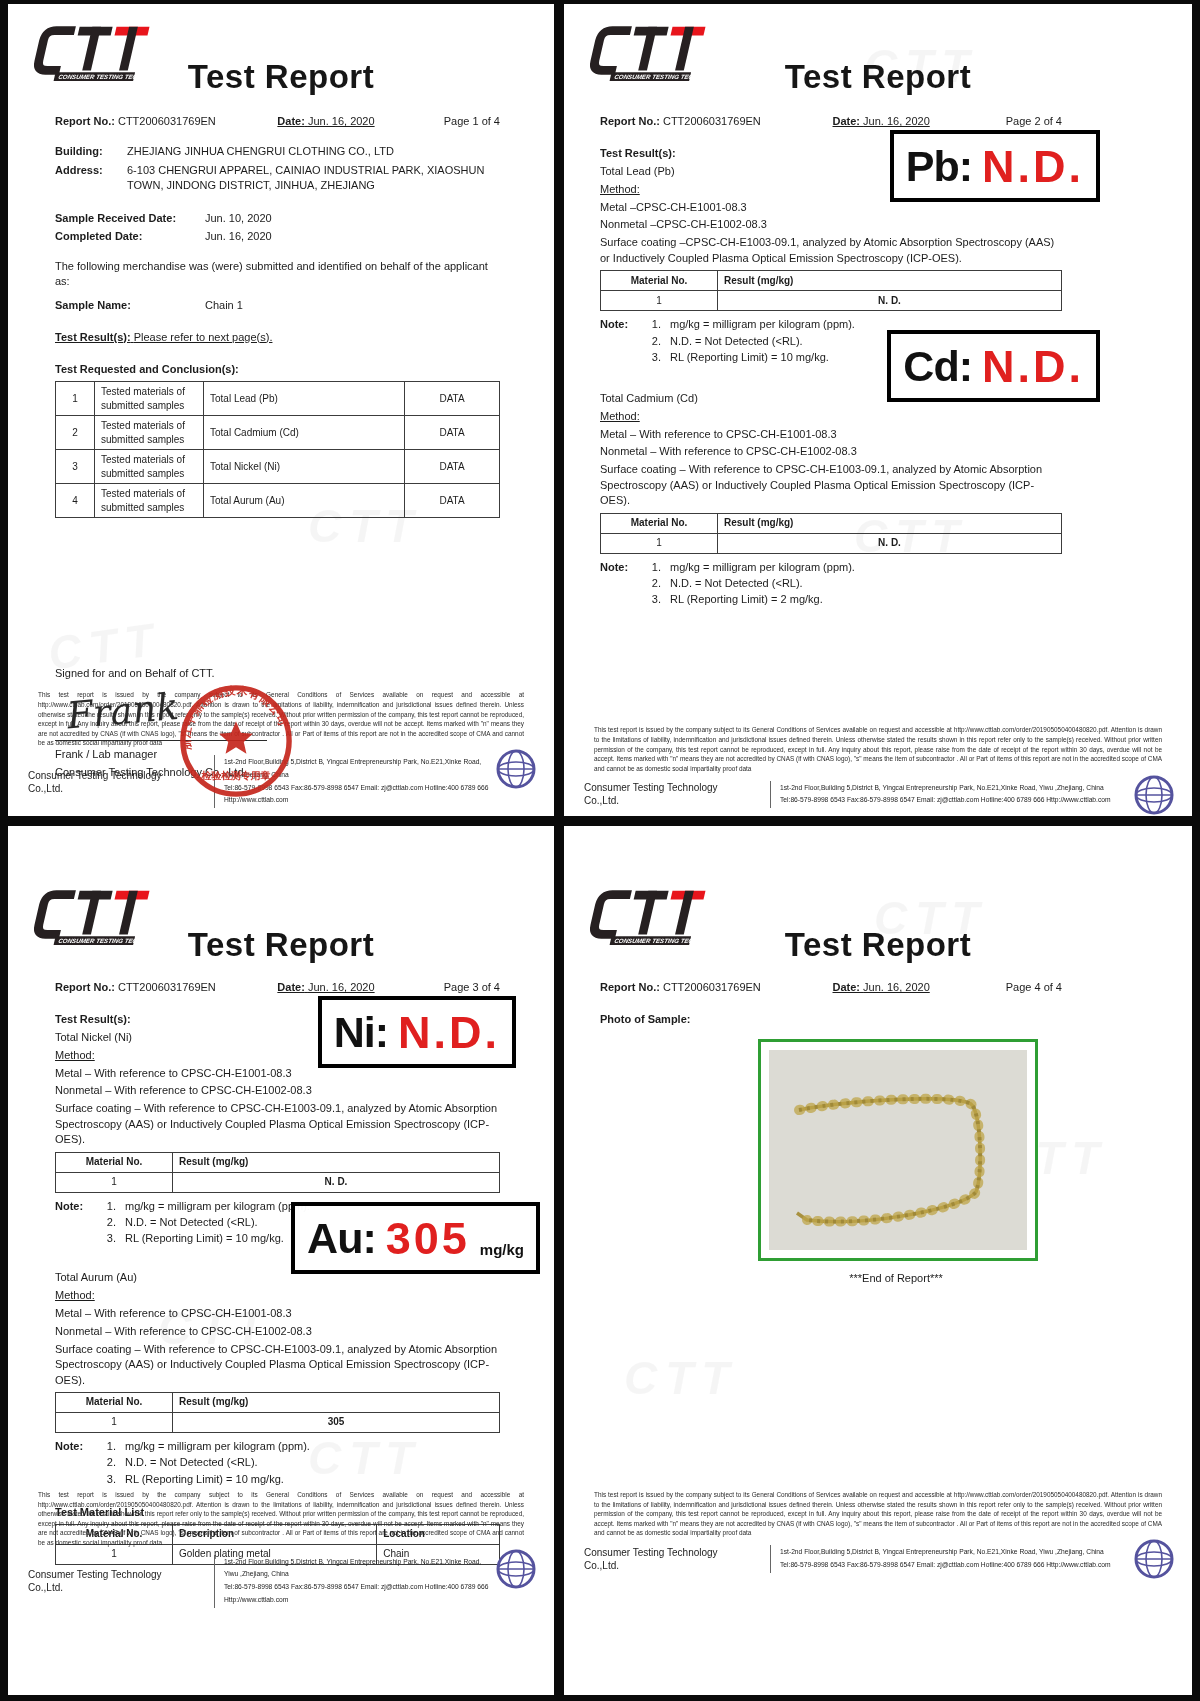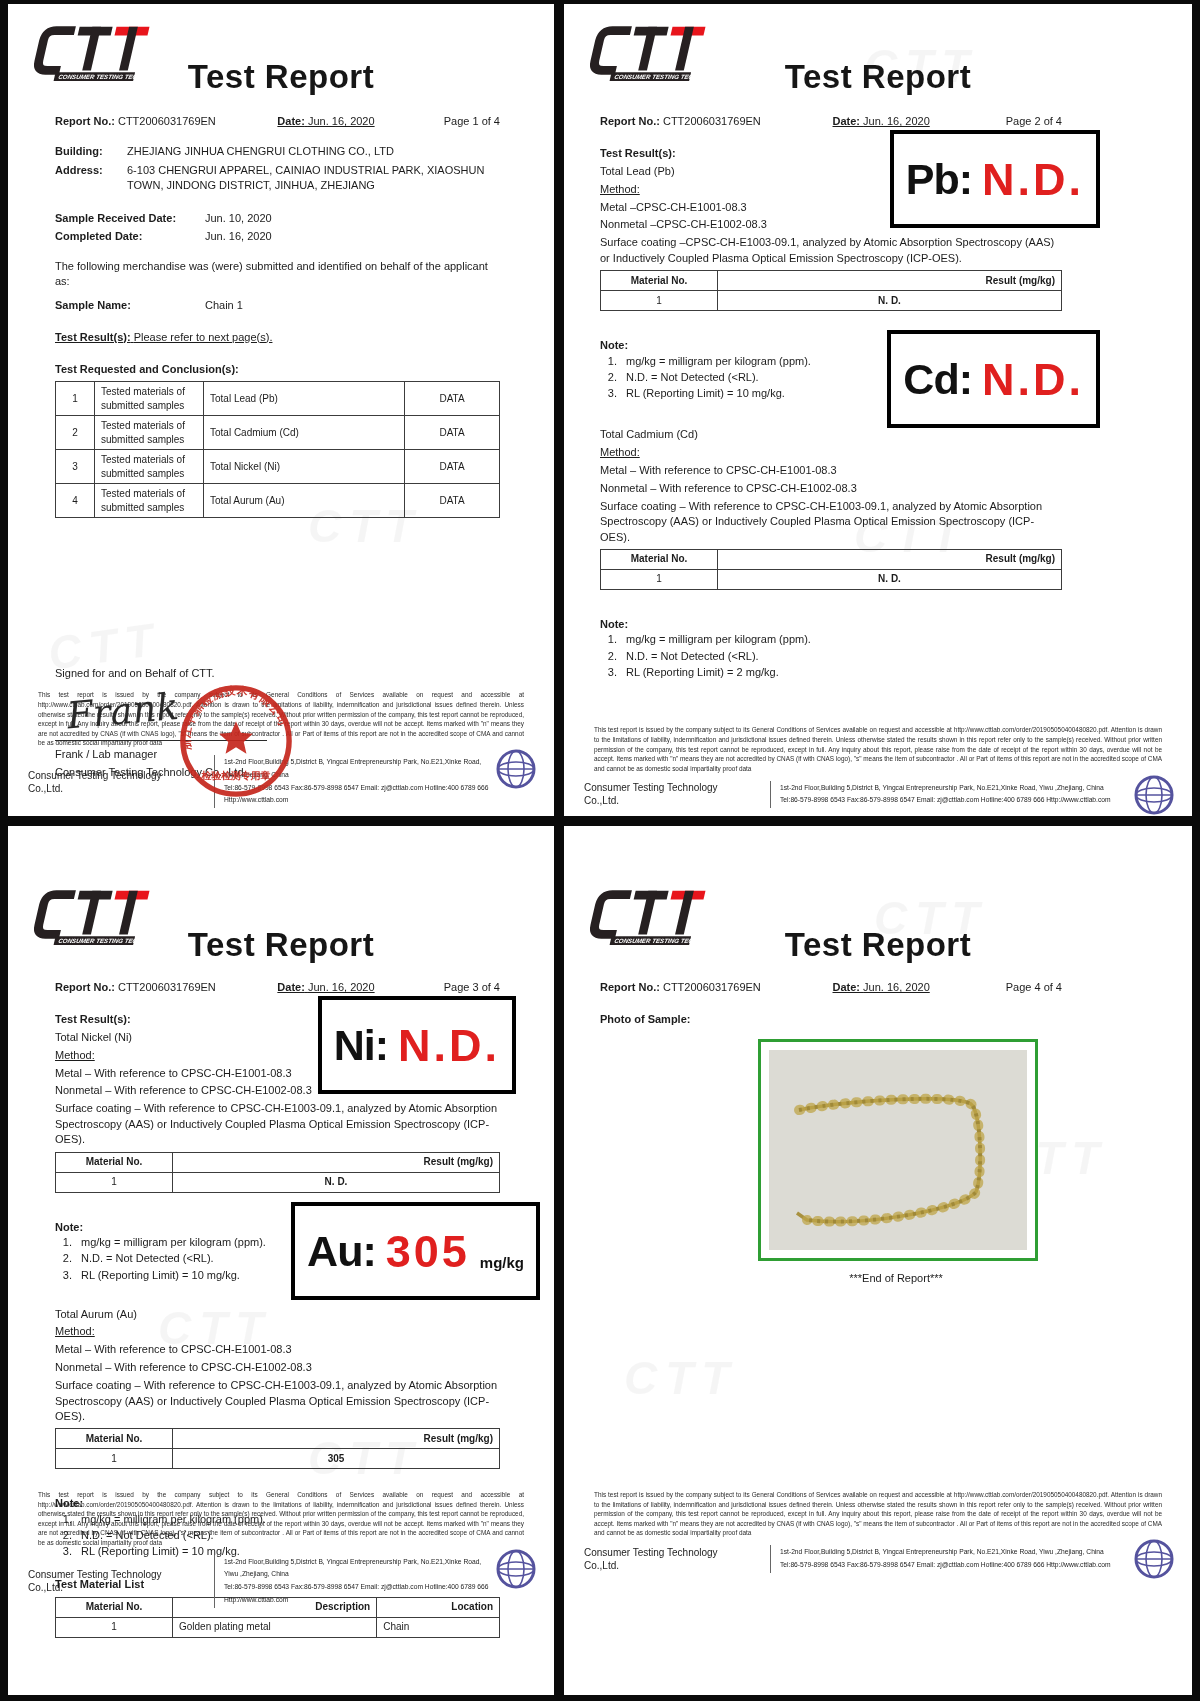--- a/index.html
+++ b/index.html
@@ -33,37 +33,37 @@
   .ul{text-decoration:underline;}
 
   .kv{display:flex;margin-top:3px;}
   .kv .k{width:72px;font-weight:700;flex:none;}
   .kv .v{flex:1;}
   .kv2 .k{width:150px;}.gap12{height:12px;}.gap14{height:14px;}
 
   p{margin:2.5px 0;}
   table{border-collapse:collapse;width:100%;font-size:10px;margin-top:4px;}
   th,td{border:1px solid #3c3c3c;padding:2.5px 6px;vertical-align:middle;}
-  th{font-weight:700;text-align:right;}
+  th{font-weight:700;text-align:left;}
   .t1 td:first-child{text-align:center;width:26px;}
   .t1 td:last-child{text-align:center;width:82px;}
   .t1 td:nth-child(3){width:188px;}
   .rt th:first-child,.rt td:first-child{width:104px;text-align:center;}
   .rt td:last-child{text-align:center;font-weight:700;}
   .ml th:first-child,.ml td:first-child{width:104px;text-align:center;}
   .ml td{text-align:left;}
   .ml th:nth-child(2){width:46%;}
 
-  .note{display:flex;margin-top:27px;flex-direction:column;}
+  .note{display:flex;margin-top:6px;}
   .note .nlbl{width:44px;flex:none;}
   .note ol{margin:0;padding-left:20px;}
   .note li{padding-left:6px;margin-bottom:1px;}
 
   .rbox{position:absolute;border:4px solid #000;background:rgba(255,255,255,.97);
-        display:flex;align-items:center;padding:17px 12px;gap:10px;z-index:6;}
+        display:flex;align-items:center;padding:4px 12px;gap:10px;z-index:6;}
   .rbox .rl{font-weight:700;font-size:43px;color:#111;letter-spacing:-1px;}
   .rbox .rv{font-weight:700;font-size:45px;color:#e0201f;letter-spacing:3px;}
   .rbox .ru{font-size:15px;font-weight:700;color:#111;align-self:flex-end;margin-bottom:6px;}
   #p2 .rbox.b1{top:126px;right:92px;height:56px;}
   #p2 .rbox.b2{top:326px;right:92px;height:56px;}
   #p3 .rbox.b1{top:170px;right:38px;height:56px;}
   #p3 .rbox.b2{top:376px;right:14px;height:56px;}
 
   .sigblock{margin-top:148px;position:relative;}
   .sig{font-family:"DejaVu Serif",serif;font-style:italic;font-size:37px;color:#2a2a2a;

